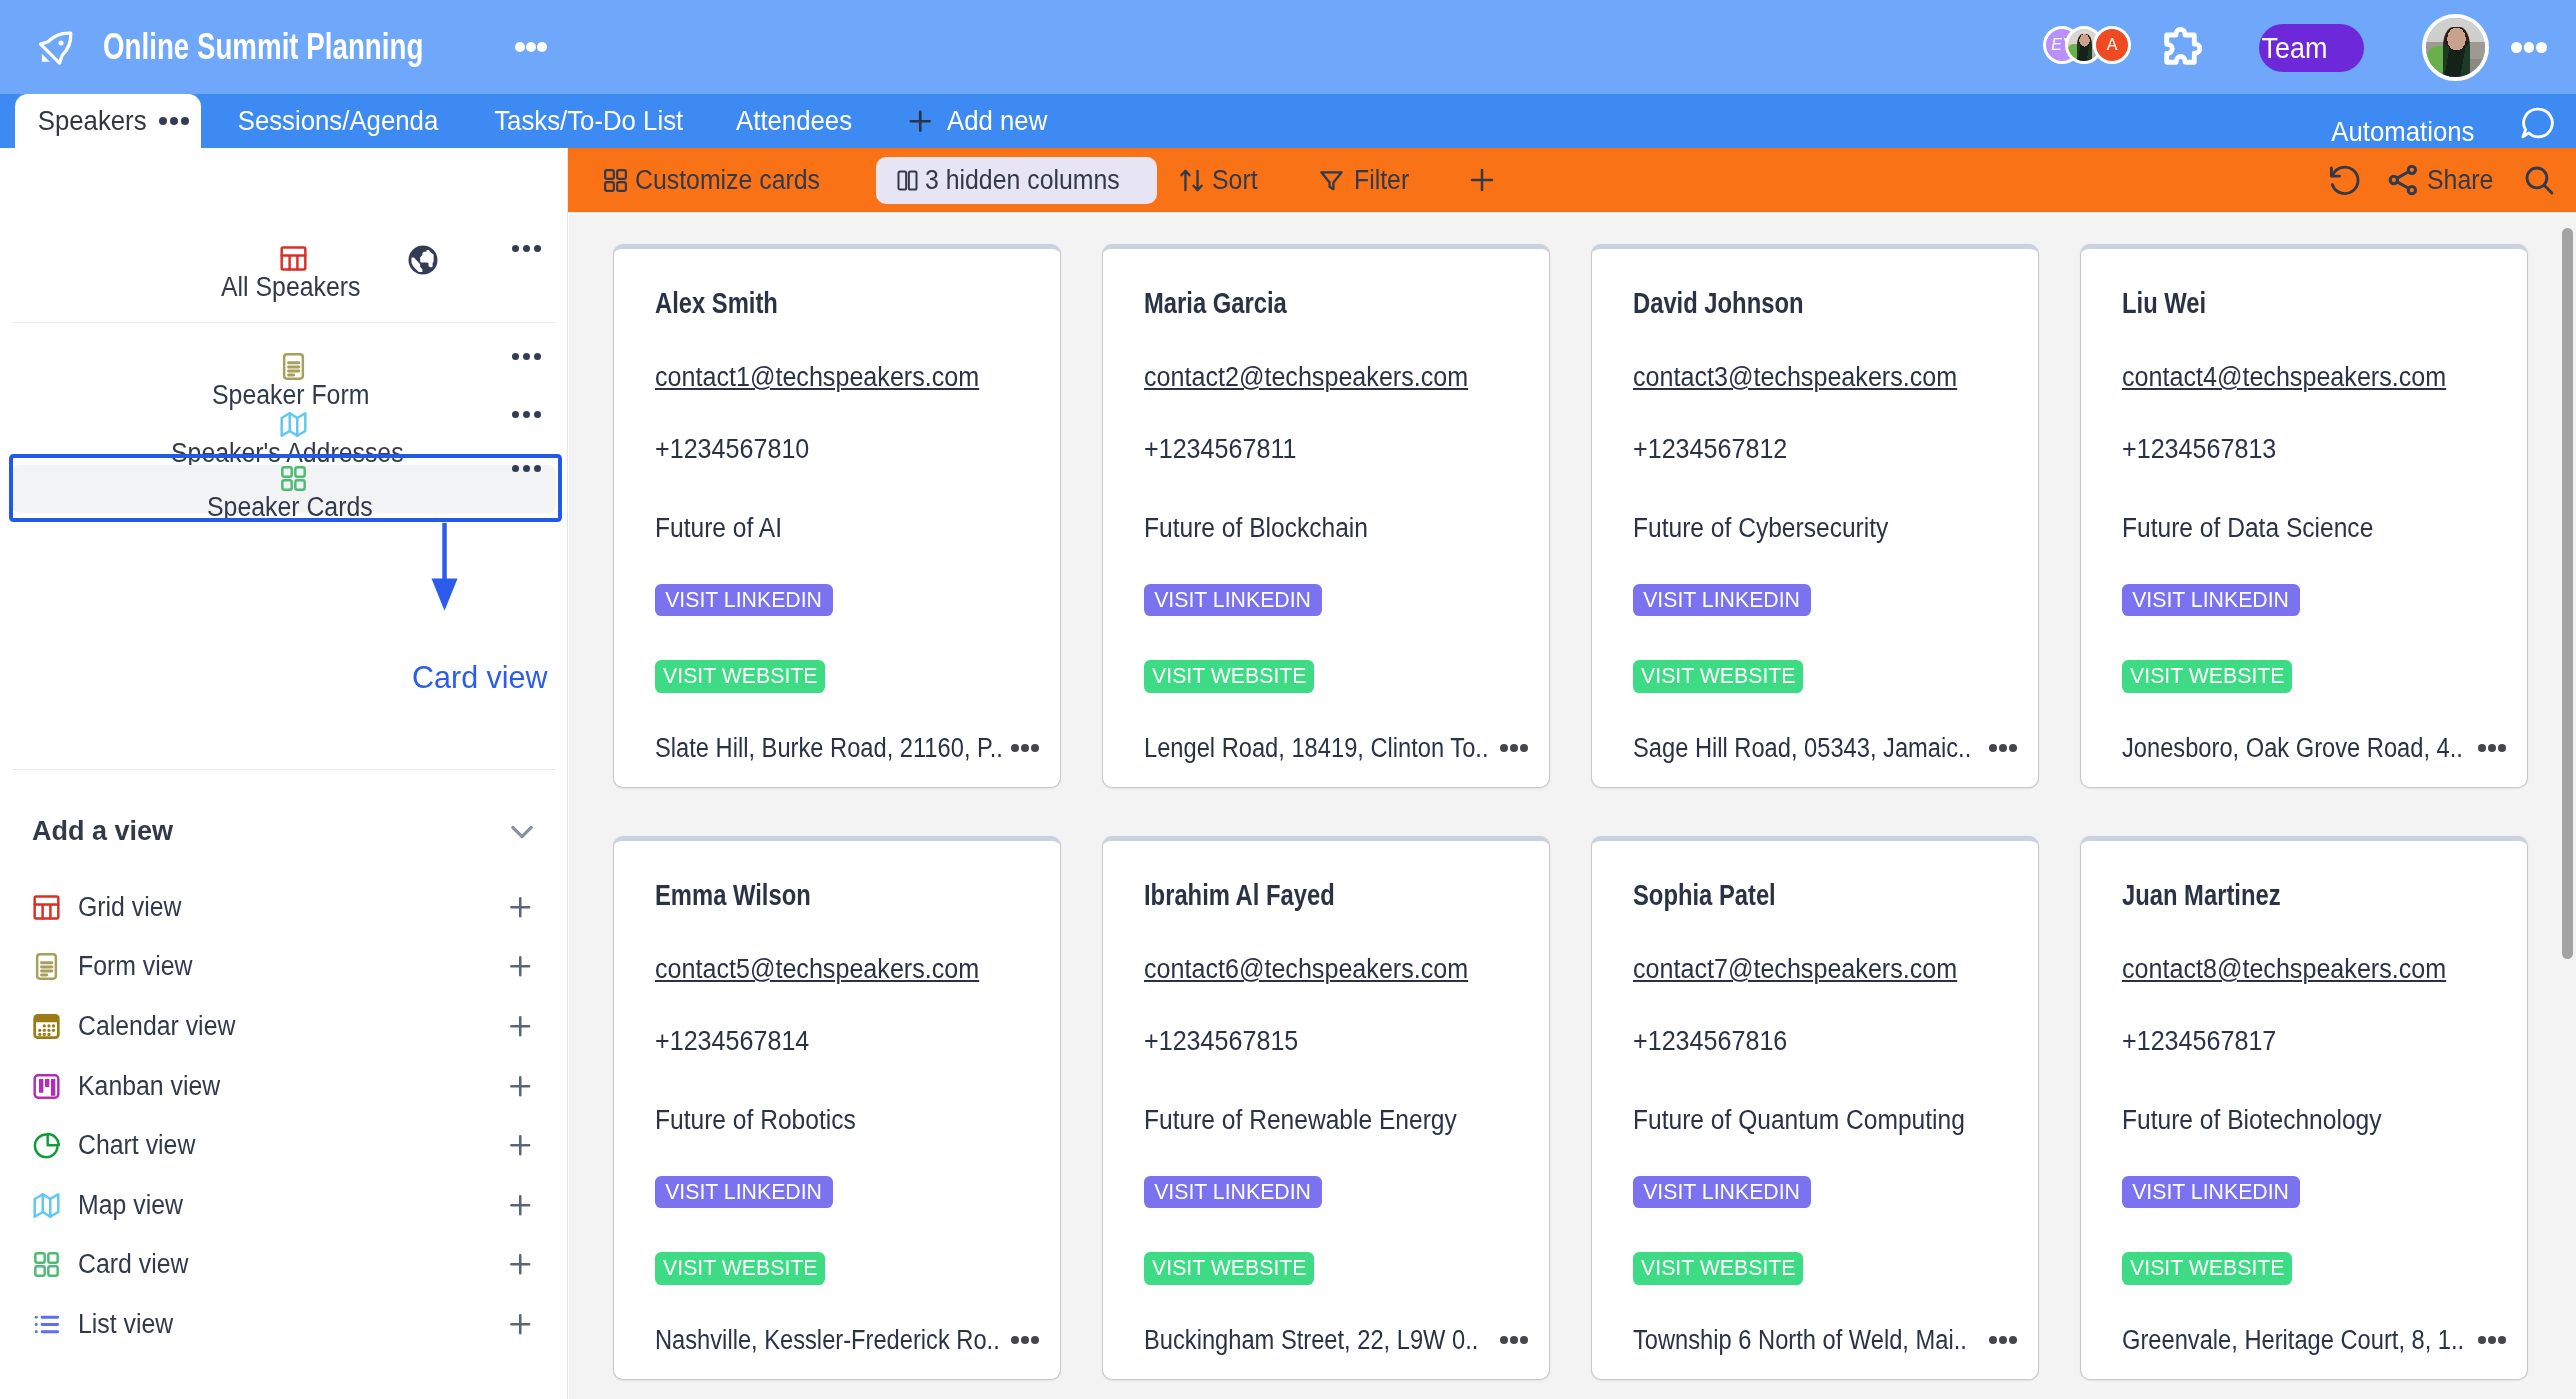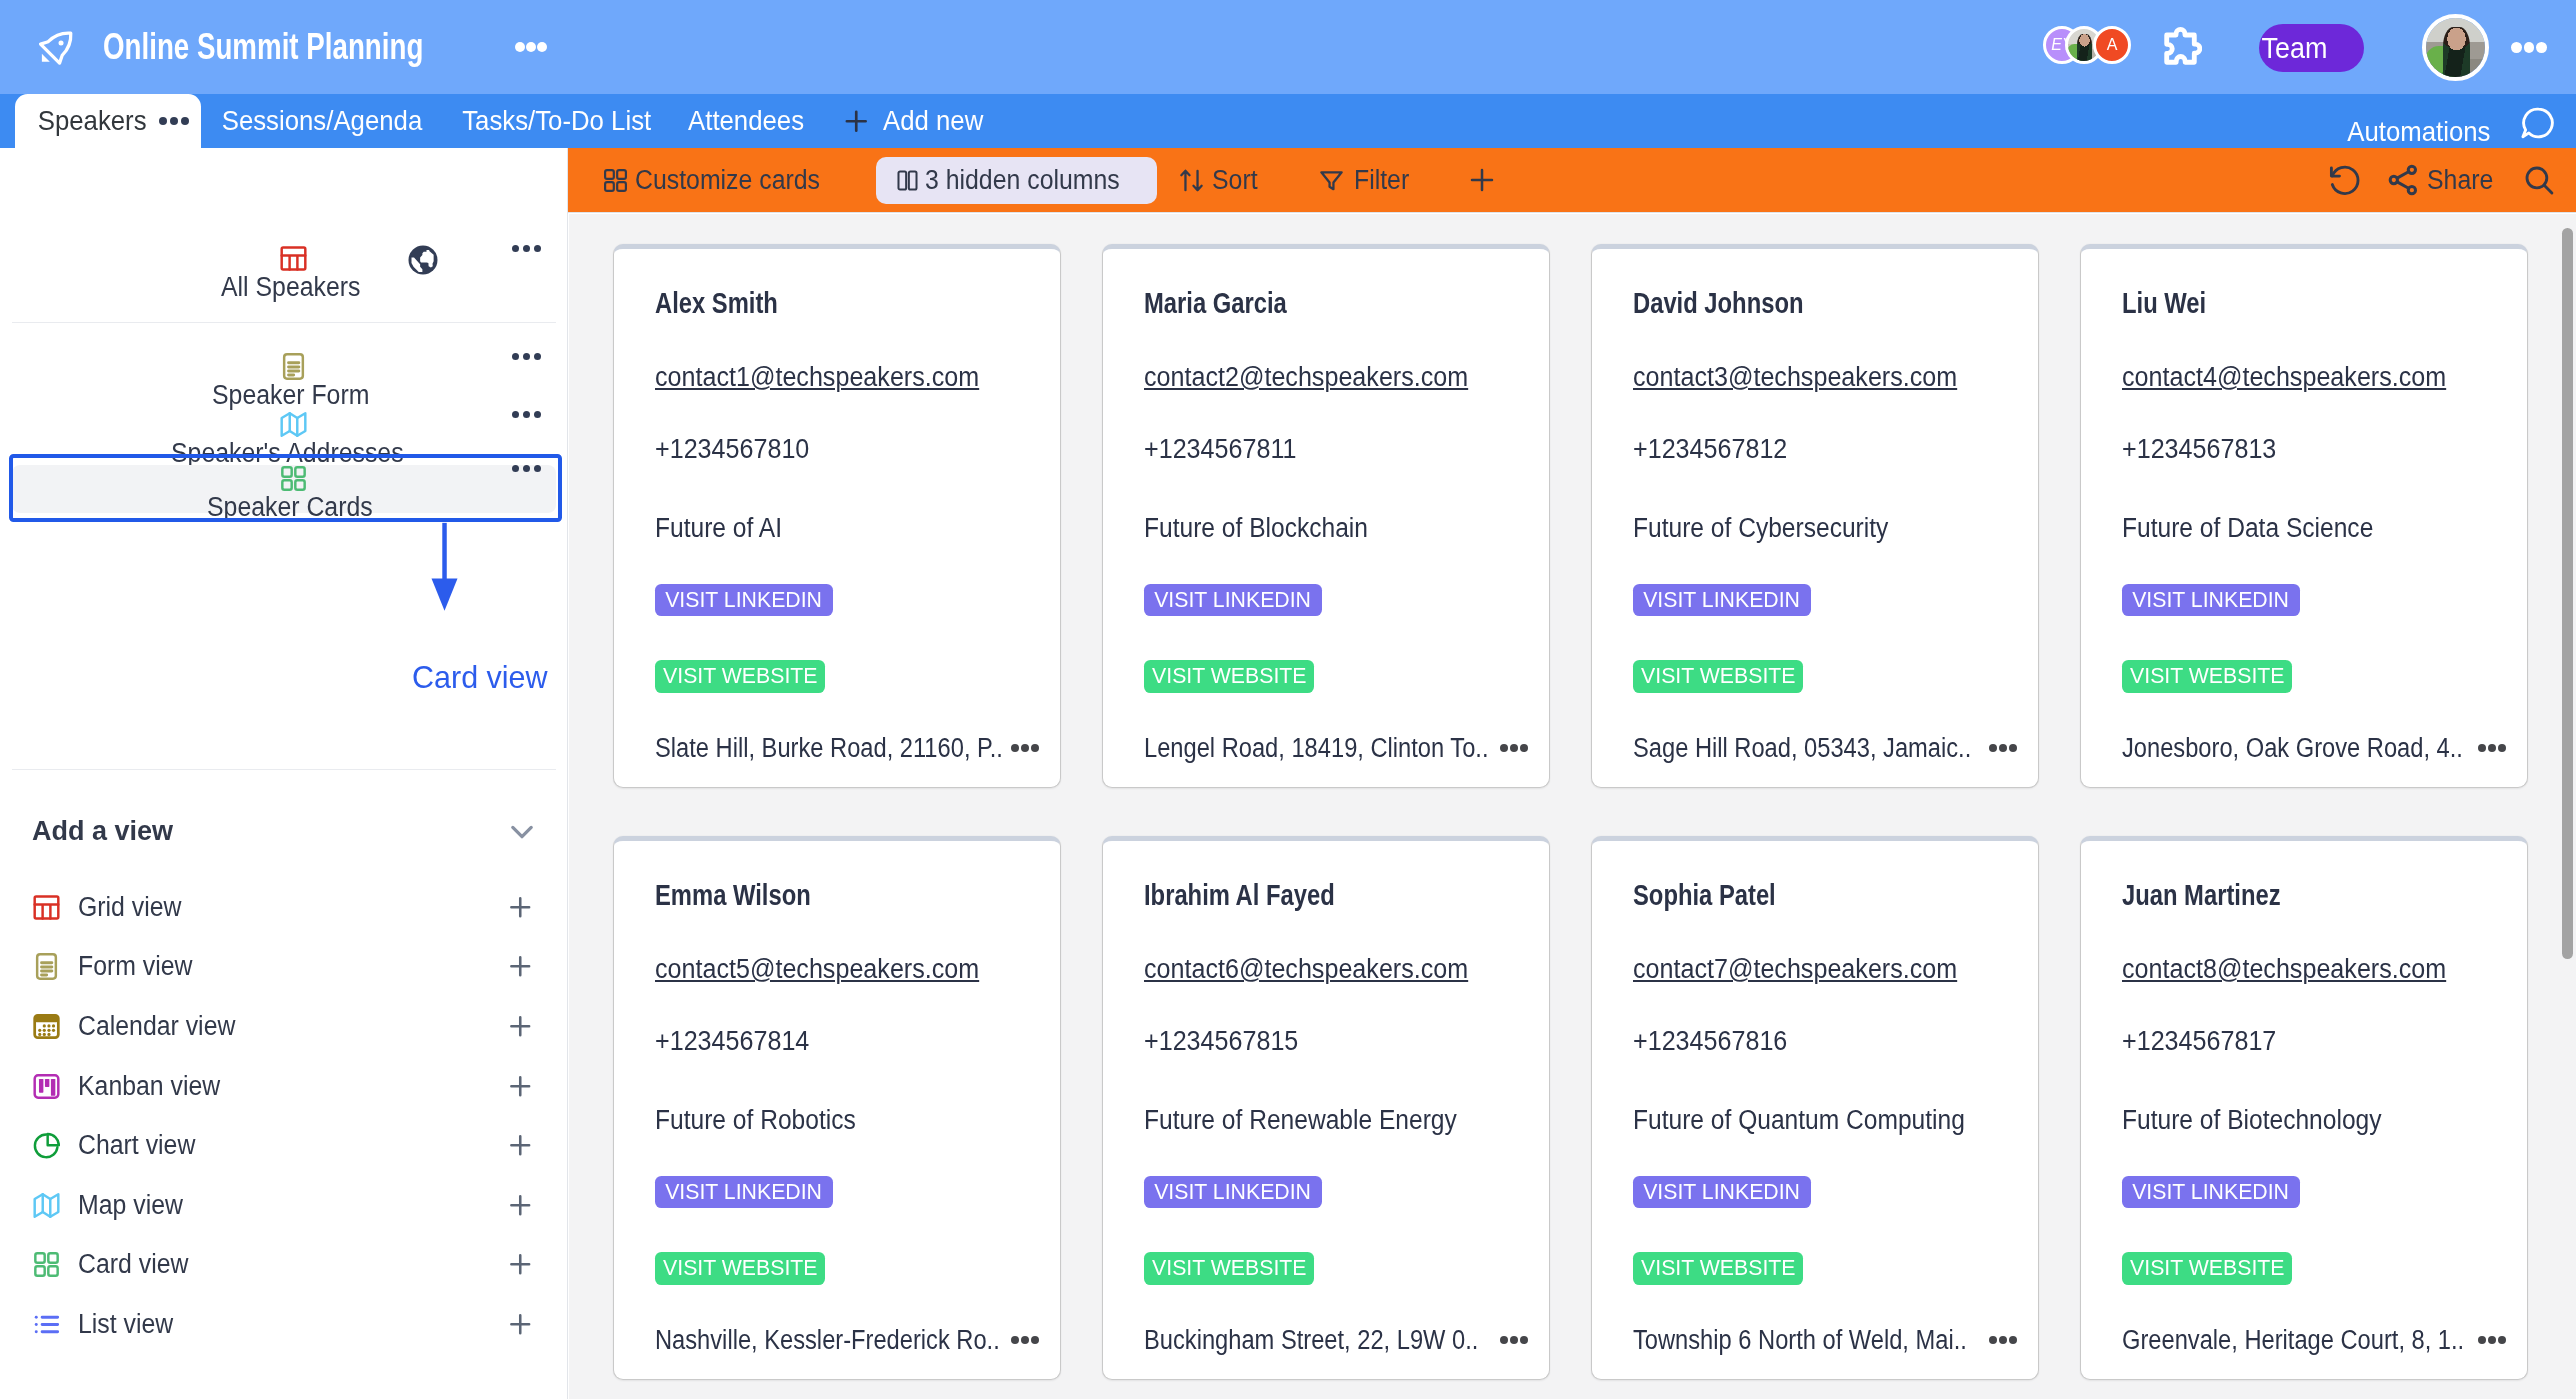--- a/index.html
+++ b/index.html
@@ -39,21 +39,21 @@
   .meavatar .photo-bg{ background:linear-gradient(180deg,#cfd0cb 0 40%, #9e9a93 40% 70%, #8b8880 70% 100%); }
   .puzzle{ position:absolute; left:2159px; top:25px; width:43px; height:43px;}
   .teampill{ position:absolute; left:2259px; top:24px; background:#6d28d9; color:#fff; font-size:29px; font-weight:400; border-radius:27px; width:105px; height:48px; line-height:48px; white-space:nowrap;}
   .teampill b{ font-weight:400; display:inline-block; transform:scaleX(0.93);}
   .meavatar{ position:absolute; left:2422px; top:13.5px; width:67px; height:67px; border-radius:50%; border:4.5px solid #fff; overflow:hidden; background-clip:padding-box;}
   .hdr-dots2{ position:absolute; left:2511px; top:42px; display:flex; align-items:center; gap:1.8px;}
   .hdr-dots2 i{ width:10.8px;height:10.8px;border-radius:50%;background:#fff;display:block;}
   .hdr-dots, .tdots, .vdots{ }
 
   
-  .tabbar{ position:absolute; left:0; top:94px; width:2576px; height:54px; background:#3d8bf2; display:flex; align-items:flex-end; }
+  .tabbar{ position:absolute; left:0; top:94px; width:2576px; height:54px; background:#3d8bf2; display:flex; align-items:flex-end;gap:16px; }
   .tab{ height:54px; display:flex; align-items:center; color:#fff; font-size:28px; white-space:nowrap; padding:0 11.7px;}
   .tab span{ display:inline-block; transform:scaleX(0.92);}
   .tab.active{ background:#fff; color:#32373c; border-radius:12.6px 12.6px 0 0; margin-left:15.2px; padding:0 12.6px 0 18px; width:186px;}
   .tab .tdots{ margin-left:8px; display:flex; align-items:center; gap:2.9px; transform:none;}
   .tab .tdots i{ width:8px;height:8px;border-radius:50%;background:#323d55;display:block;}
   .addnew{ display:flex; align-items:center; color:#fff; font-size:28px; padding:0 0 0 20px; height:54px;}
   .addnew span{ display:inline-block; transform:scaleX(0.92); transform-origin:0 50%;}
   .automations{ color:#fff; font-size:28px; white-space:nowrap; display:inline-block;}
   .automations b{ font-weight:400; display:inline-block; transform:scaleX(0.92);}
 

